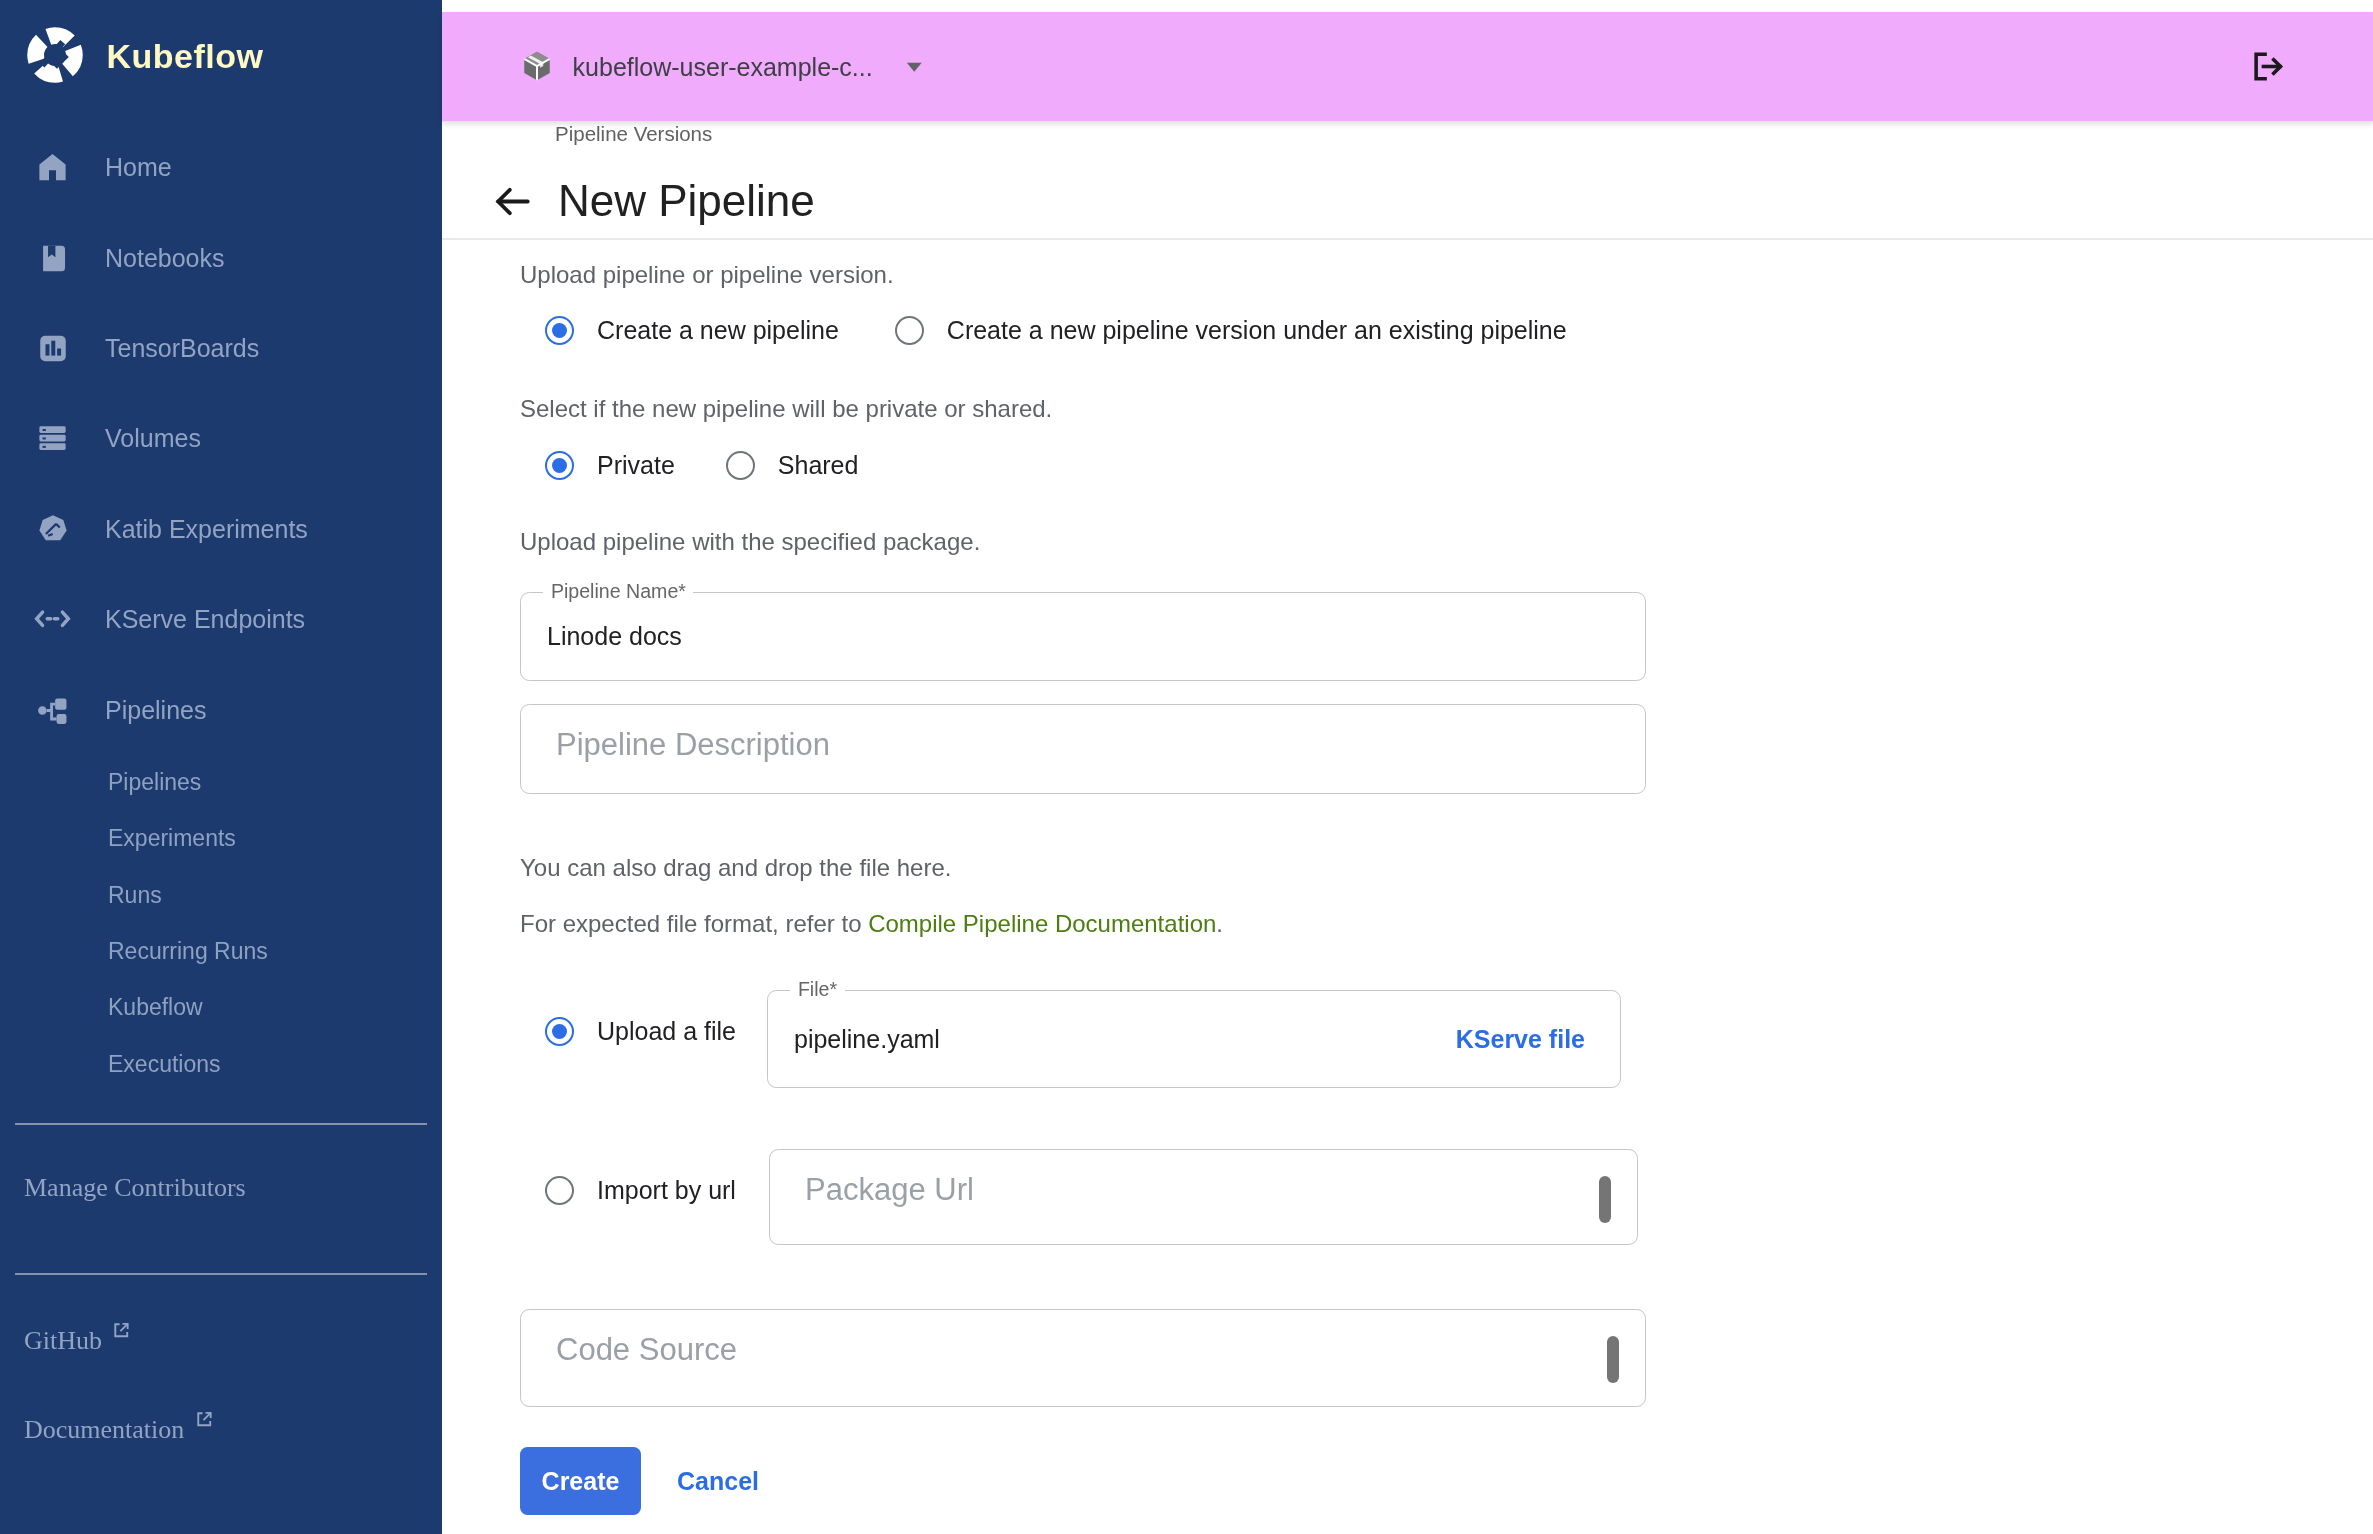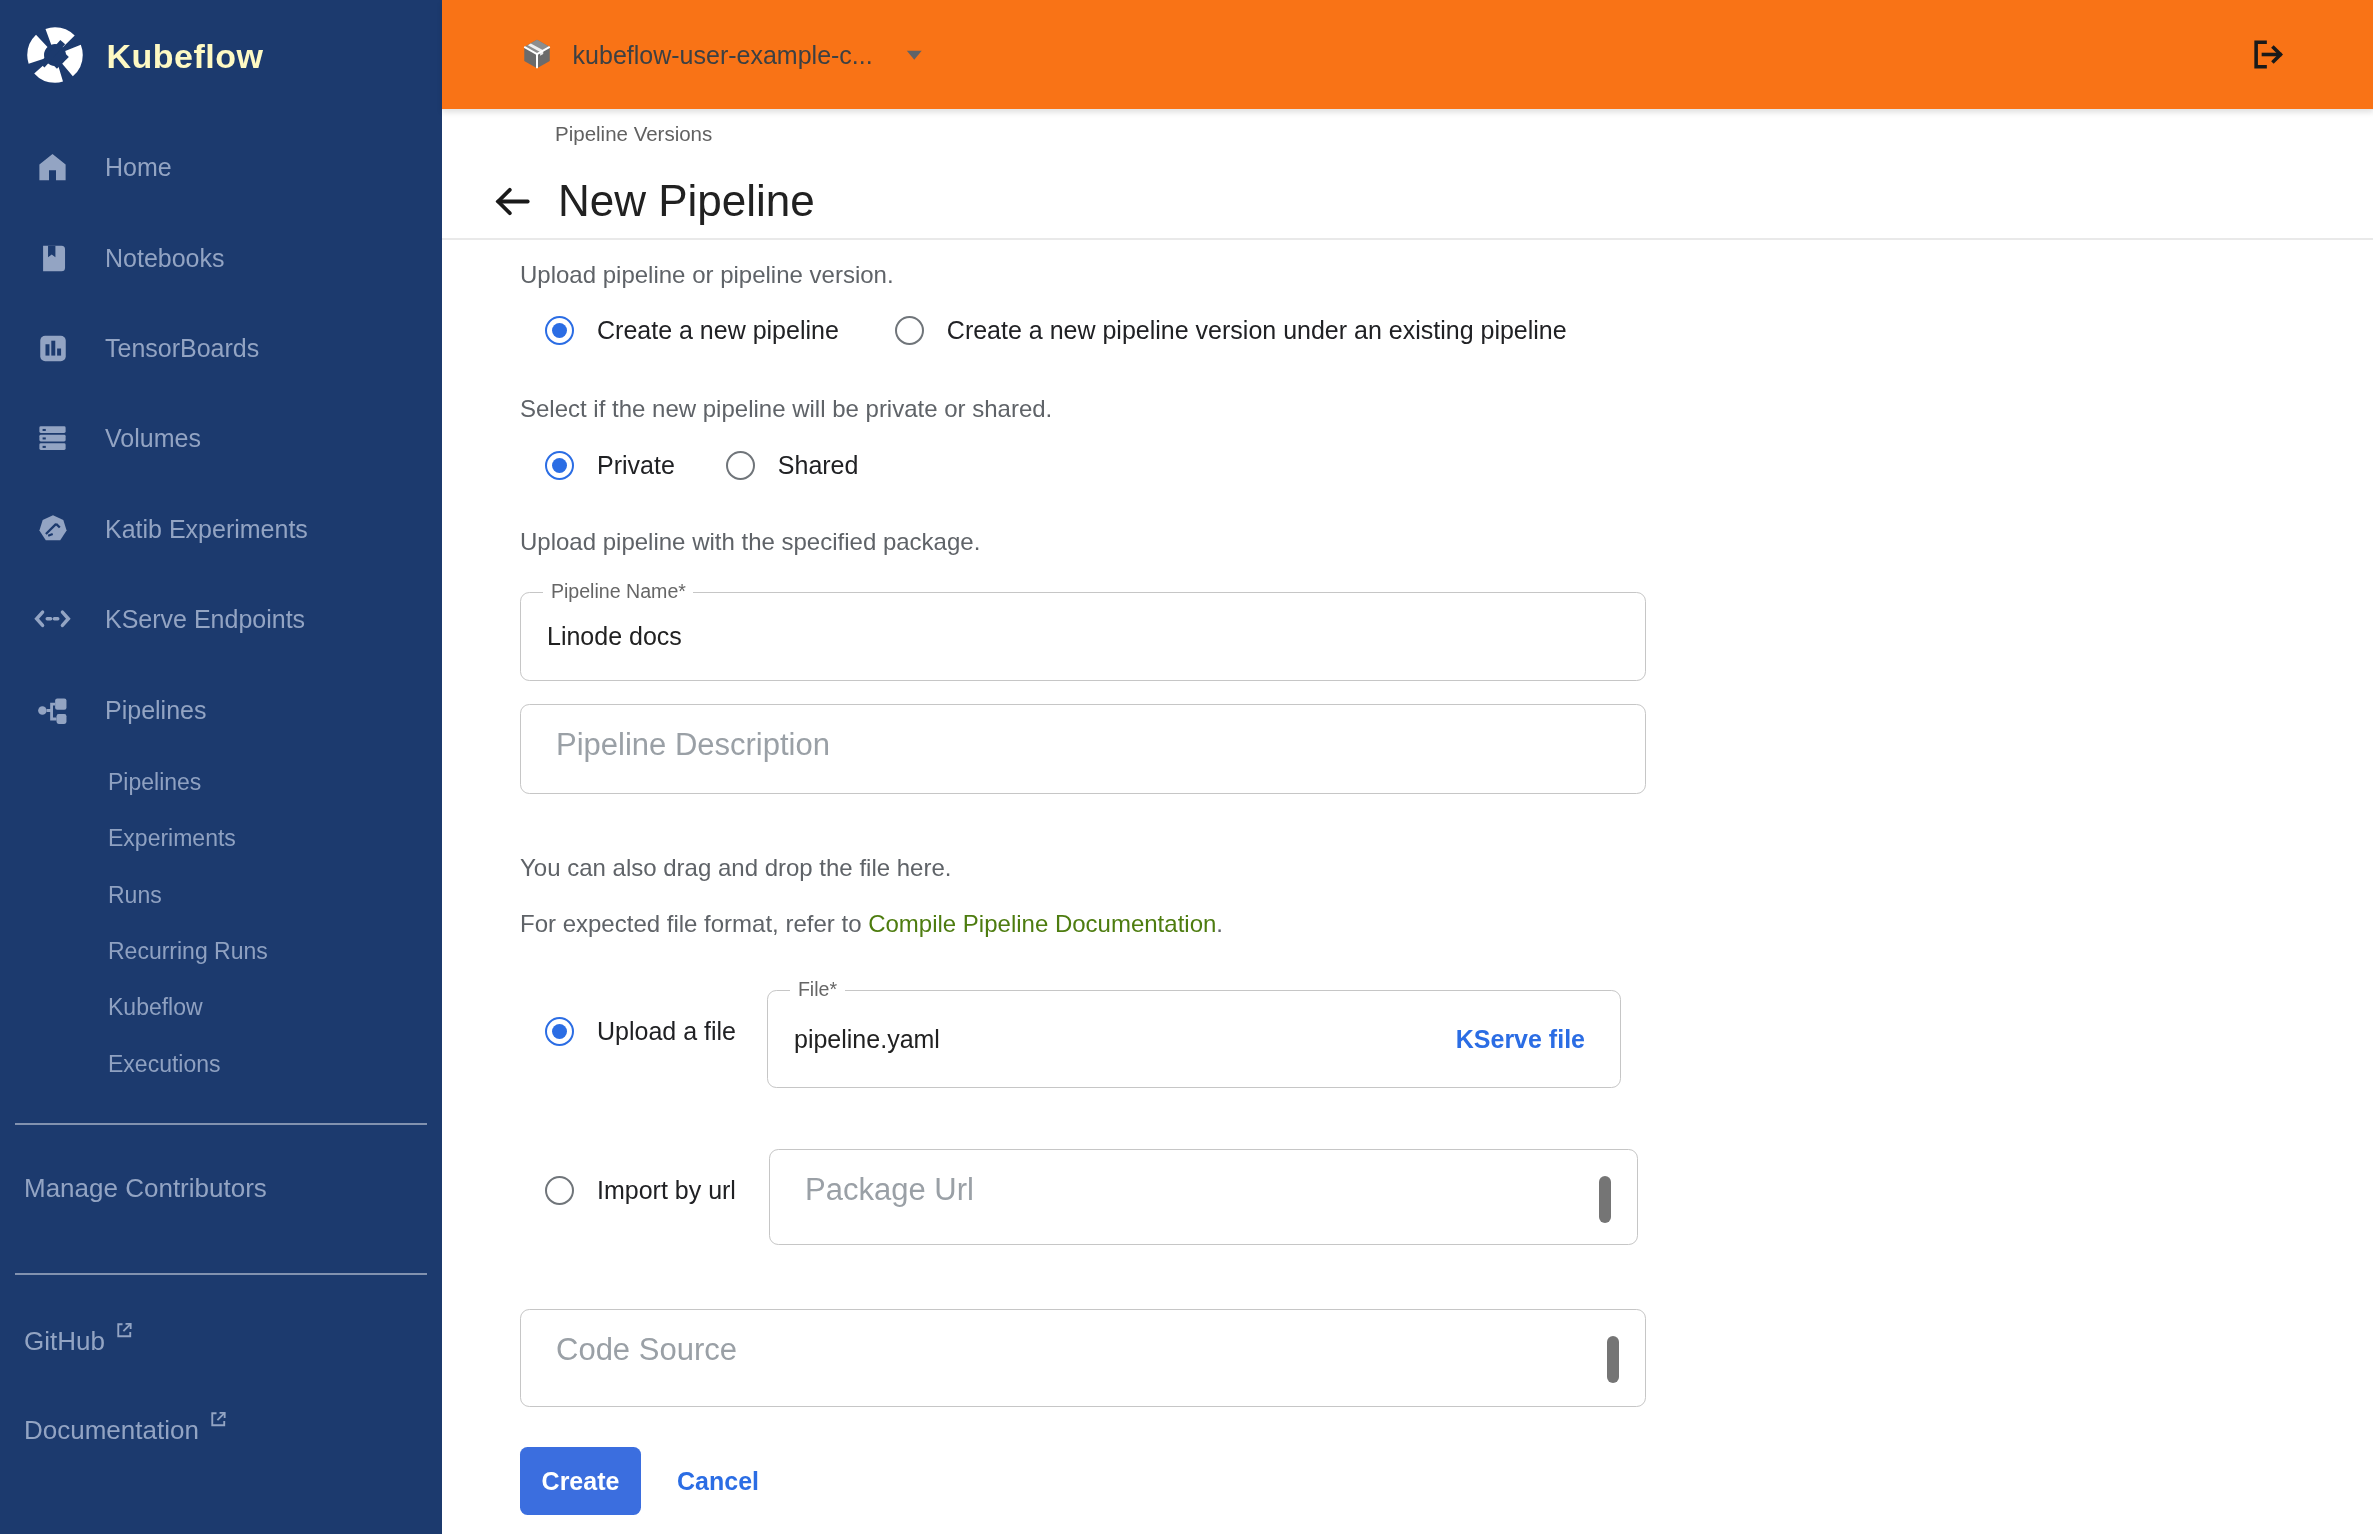--- a/index.html
+++ b/index.html
@@ -11,26 +11,26 @@
   .sidebar { position:absolute; left:0; top:0; width:442px; height:1534px; background:#1c3a6e; }
   .logo-row { position:absolute; left:24px; top:24px; display:flex; align-items:center; gap:20.5px; }
   .logo-text { color:#fef9c3; font-size:34px; font-weight:bold; letter-spacing:0.5px; }
   .nav-item { position:absolute; left:0; width:442px; height:90px; cursor:pointer; }
   .nav-icon { position:absolute; left:34px; top:50%; transform:translateY(-50%); width:37px; height:37px; display:flex; align-items:center; justify-content:center; }
   .nav-label { position:absolute; left:105px; top:50%; transform:translateY(-50%); font-size:25px; color:#93a4c3; white-space:nowrap; }
   .sub-item { position:absolute; left:0; width:442px; height:58px; cursor:pointer; }
   .sub-label { position:absolute; left:108px; top:50%; transform:translateY(-50%); font-size:23px; color:#8fa1c1; white-space:nowrap; }
   .side-divider { position:absolute; left:15px; width:412px; height:1.9px; background:rgba(255,255,255,0.45); }
   .bottom-link { position:absolute; left:24px; height:56px; display:flex; align-items:flex-start; gap:9.3px; cursor:pointer; }
-  .bottom-link .lbl { font-size:26px; color:#93a4c3; white-space:nowrap; }
+  .bottom-link .lbl { font-size:26px; color:#93a4c3; white-space:nowrap;font-family:Liberation Serif, serif; }
   .ext-icon { margin-top:-5.6px; }
 
   
   .main { position:absolute; left:442px; top:0; width:1932px; height:1534px; background:#fff; }
-  .toolbar { position:absolute; left:0; top:0; width:1932px; height:110px; background:#f97316; border-bottom:0.9px solid #e6e6e6; box-shadow:0 2.8px 5.6px rgba(0,0,0,0.12); z-index:3; }
+  .toolbar { position:absolute; left:0; top:12px; width:1932px; height:110px; background:#f0abfc; border-bottom:0.9px solid #e6e6e6; box-shadow:0 2.8px 5.6px rgba(0,0,0,0.12); z-index:3; }
   .ns { position:absolute; left:78px; top:0; height:110px; display:flex; align-items:center; gap:18.6px; cursor:pointer; }
   .ns-label { font-size:25px; color:#3c4043; }
   .caret { margin-left:13px; display:flex; align-items:center; }
   .logout-btn { position:absolute; right:86px; top:35px; width:41px; height:41px; display:flex; align-items:center; justify-content:center; cursor:pointer; }
 
   .breadcrumb { position:absolute; left:113px; top:122px; font-size:20.5px; color:#616161; z-index:2; }
   .back-btn { position:absolute; left:48px; top:180px; width:45px; height:45px; display:flex; align-items:center; justify-content:center; cursor:pointer; }
   .page-title { position:absolute; left:116px; top:176px; font-size:44px; color:#212121; }
   .header-divider { position:absolute; left:0; top:238px; width:1932px; height:1.9px; background:#e9e9e9; }
 

